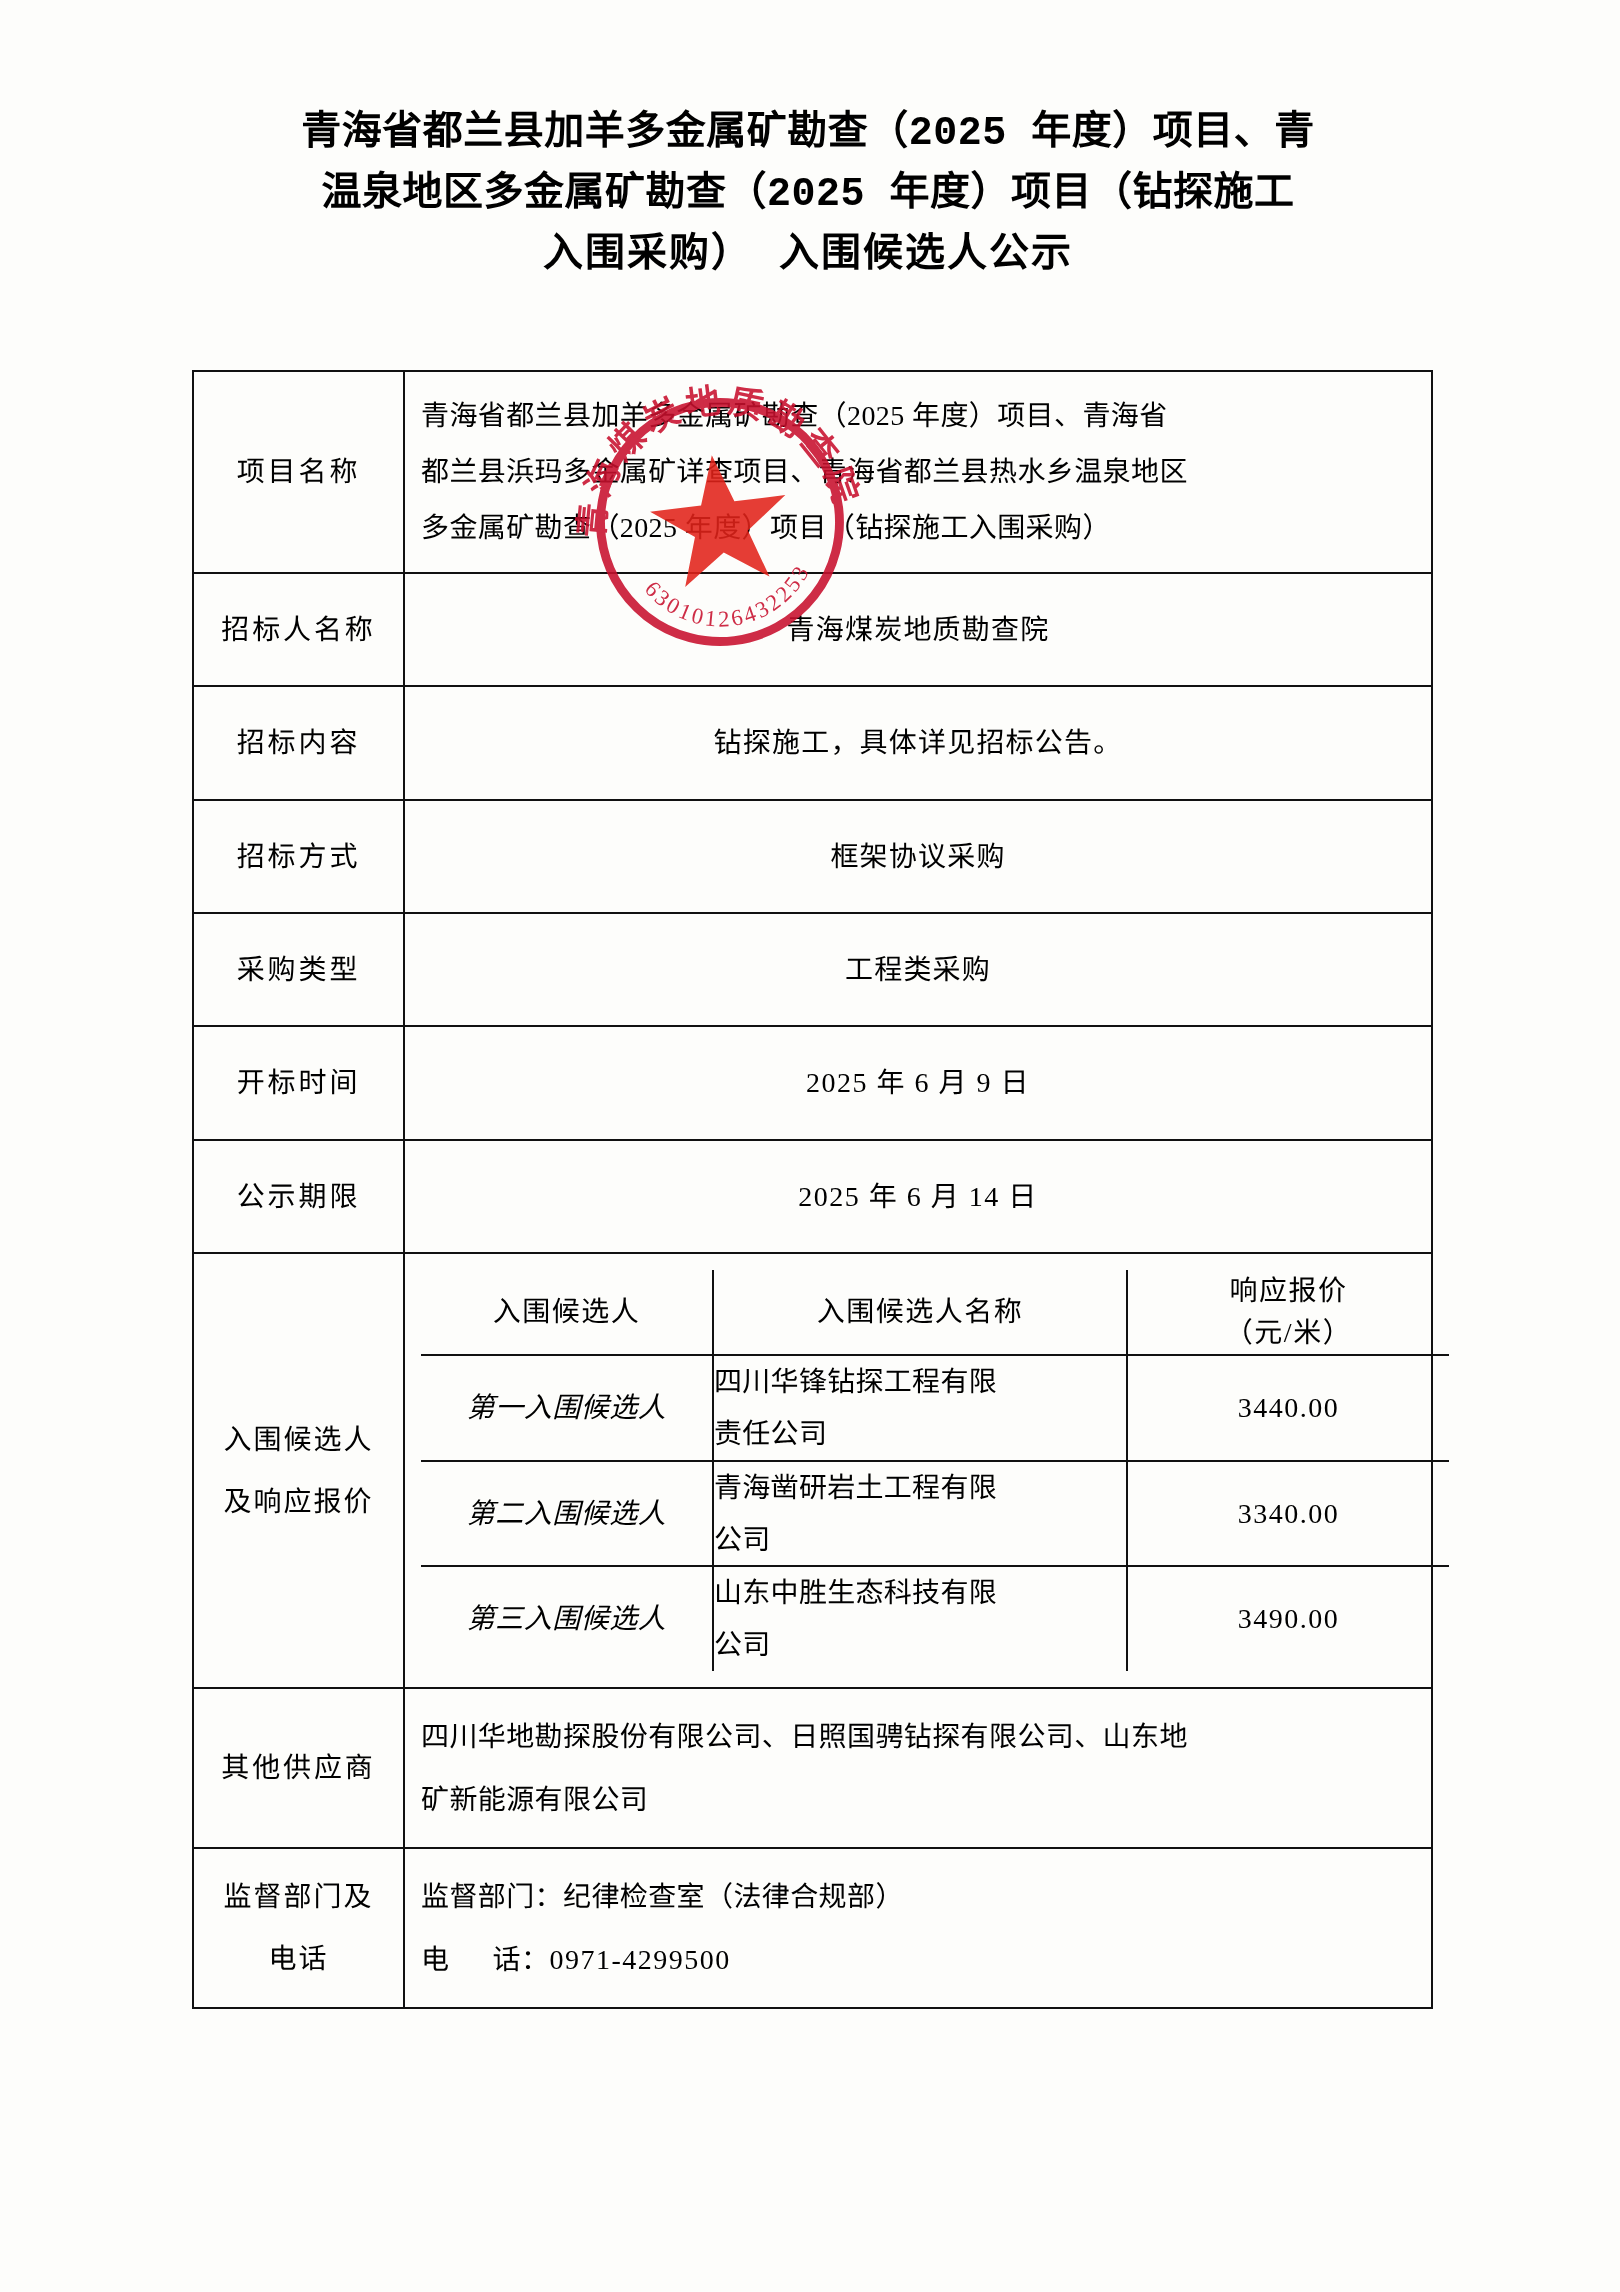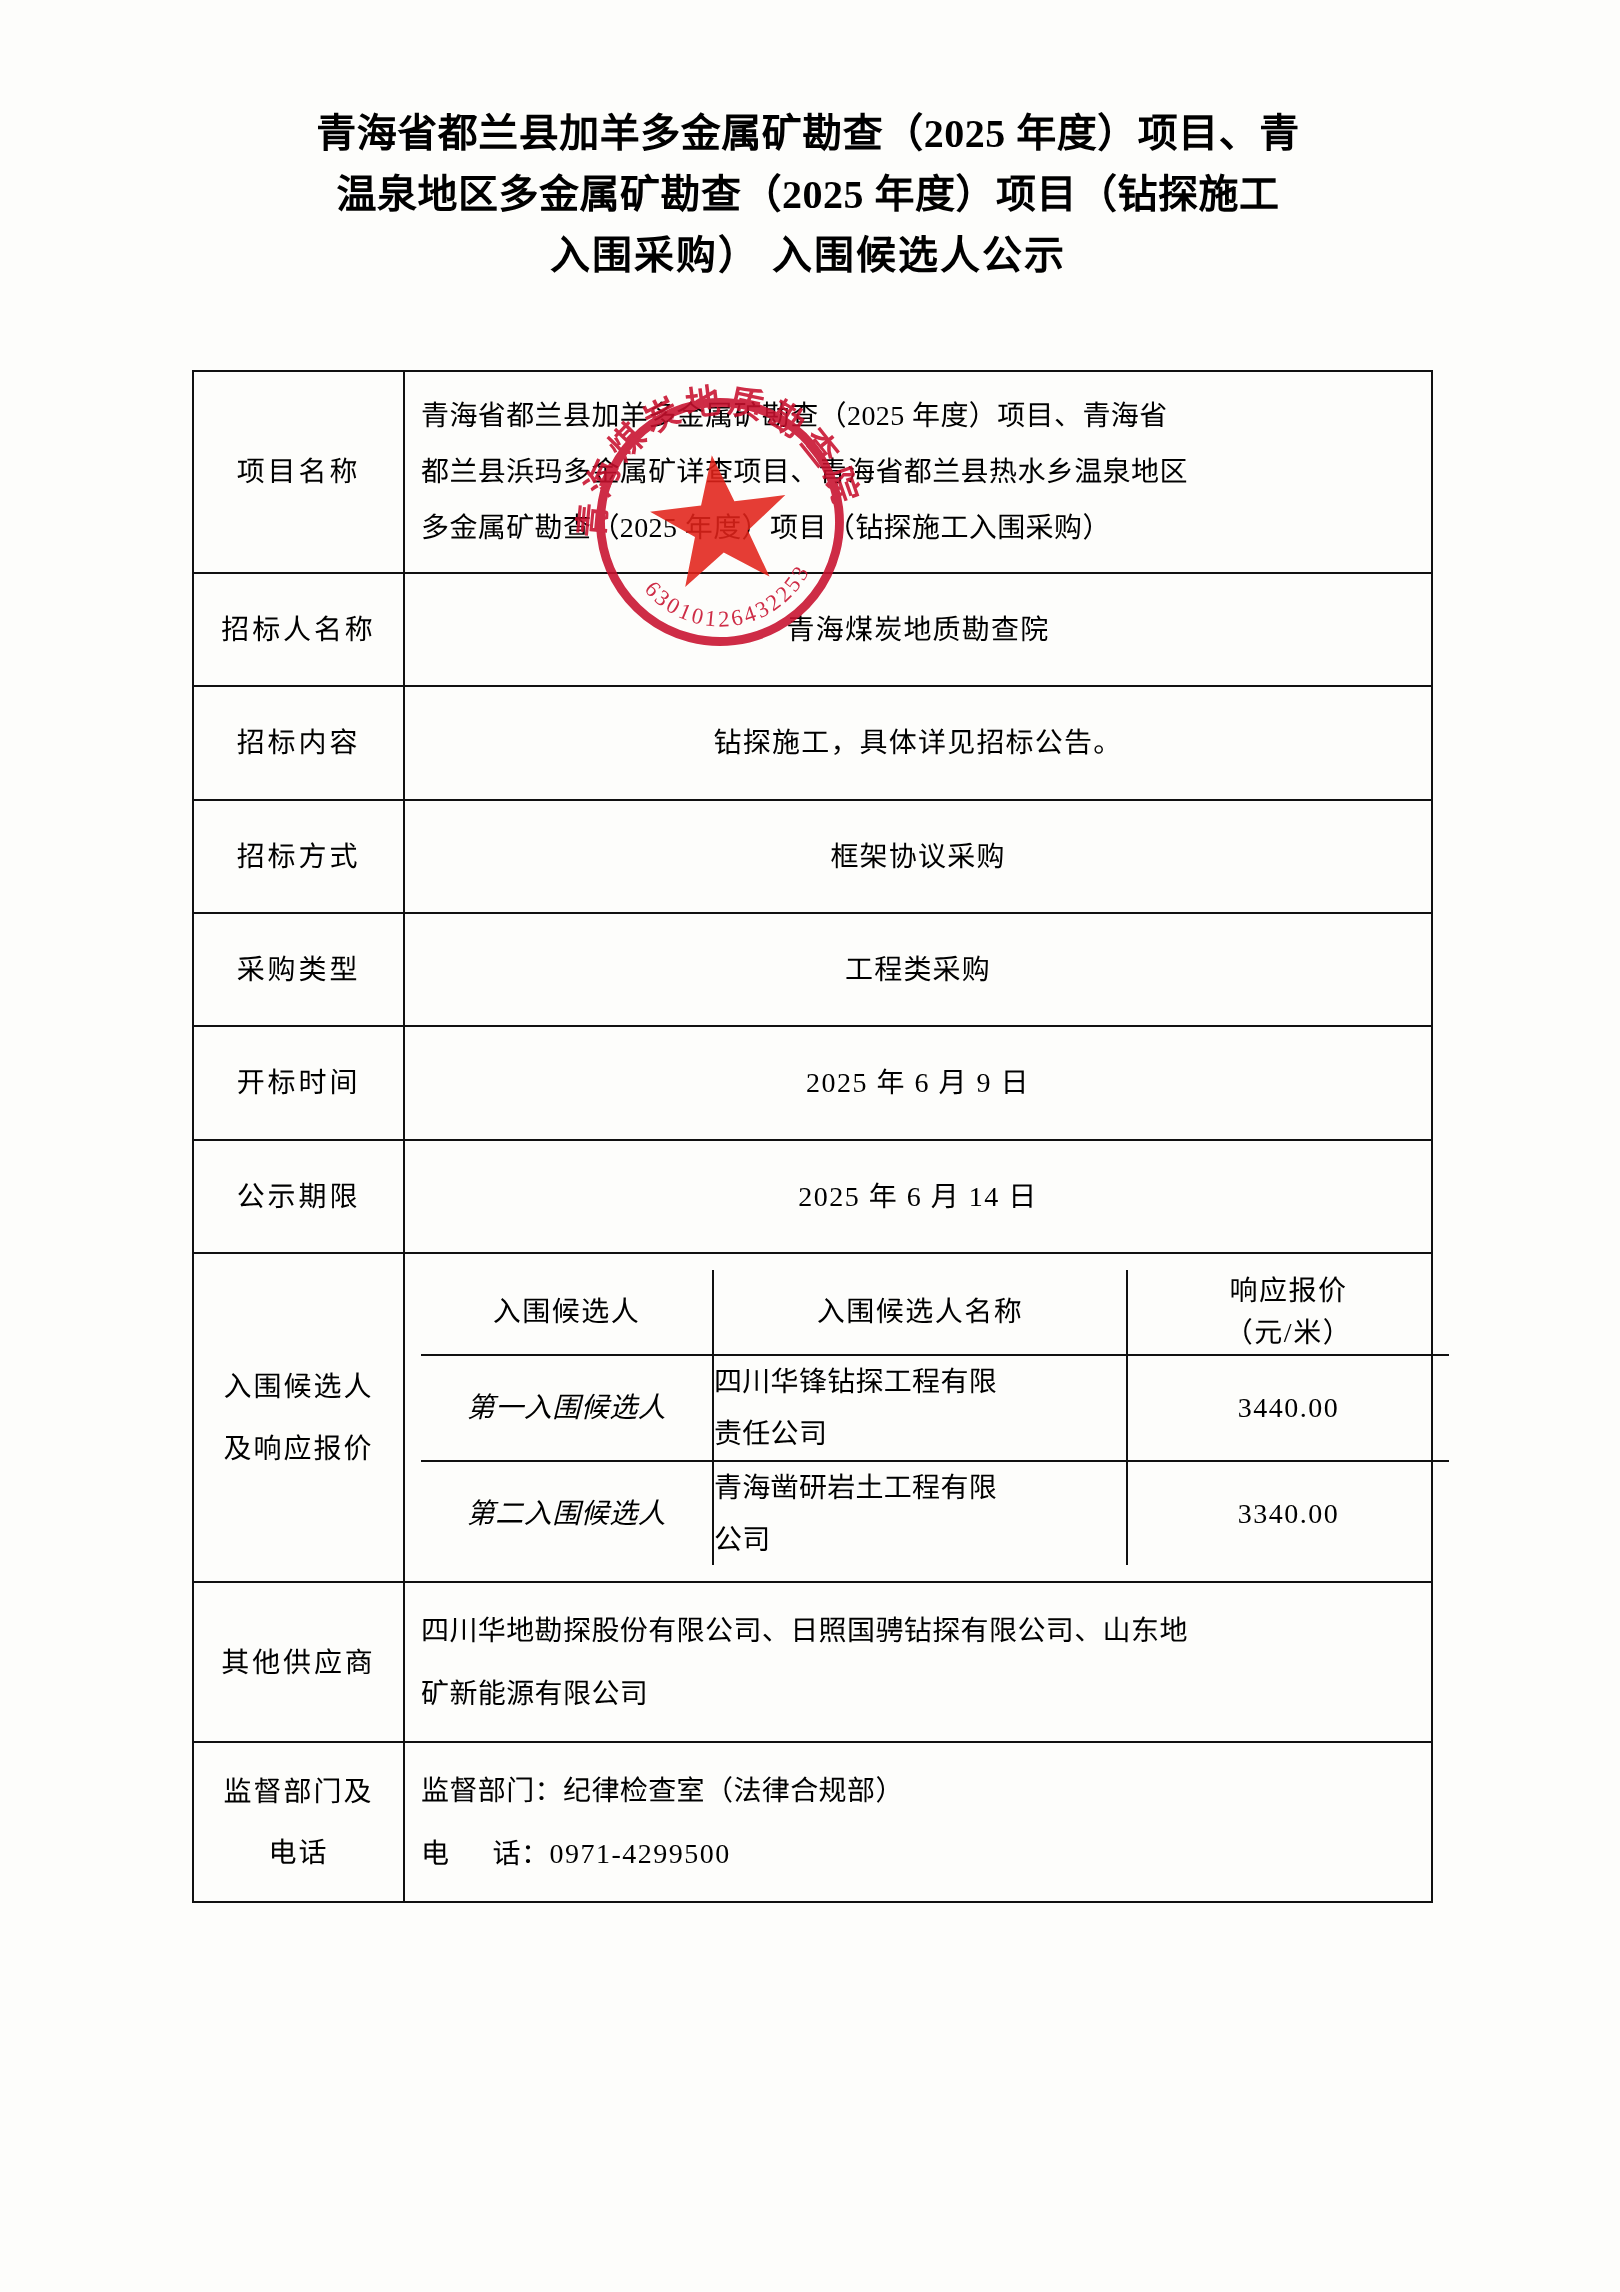--- a/index.html
+++ b/index.html
@@ -26,21 +26,21 @@
   .doc-title {
     position: absolute;
     left: 176px;
     top: 103px;
     width: 1264px;
     text-align: center;
     font-size: 40px;
     font-weight: bold;
     line-height: 61px;
     letter-spacing: 0.5px;
-    font-family: Liberation Serif, serif;
+    font-family: Liberation Mono, monospace;
   }
   .doc-title .tline { display: block; white-space: nowrap; }
   .doc-title .tline.last { letter-spacing: 2px; }
 
   .table-wrap {
     position: absolute;
     left: 192px;
     top: 370px;
     width: 1239px;
   }
@@ -241,20 +241,28 @@
 
                 <tr>
                   <td class="cand-rank">第二入围候选人</td>
                   <td class="cand-name">
                     <div>青海凿研岩土工程有限</div>
                     <div>公司</div>
                   </td>
                   <td class="cand-price num-val">3340.00</td>
                 </tr>
 
+                <tr>
+                  <td class="cand-rank">第三入围候选人</td>
+                  <td class="cand-name">
+                    <div>山东中胜生态科技有限</div>
+                    <div>公司</div>
+                  </td>
+                  <td class="cand-price num-val">3490.00</td>
+                </tr>
               </tbody>
             </table>
           </td>
         </tr>
 
         <tr>
           <td class="lbl">其他供应商</td>
           <td class="val-left sup-row">
             <div>四川华地勘探股份有限公司、日照国骋钻探有限公司、山东地</div>
             <div>矿新能源有限公司</div>

